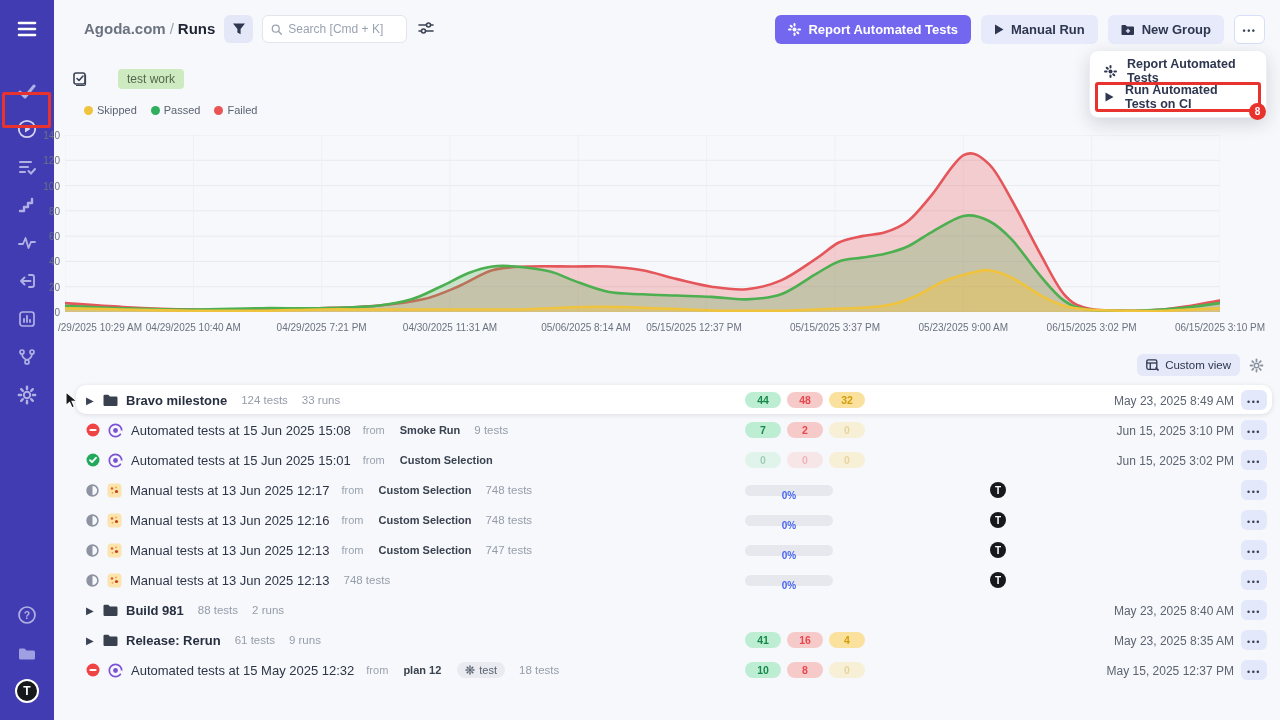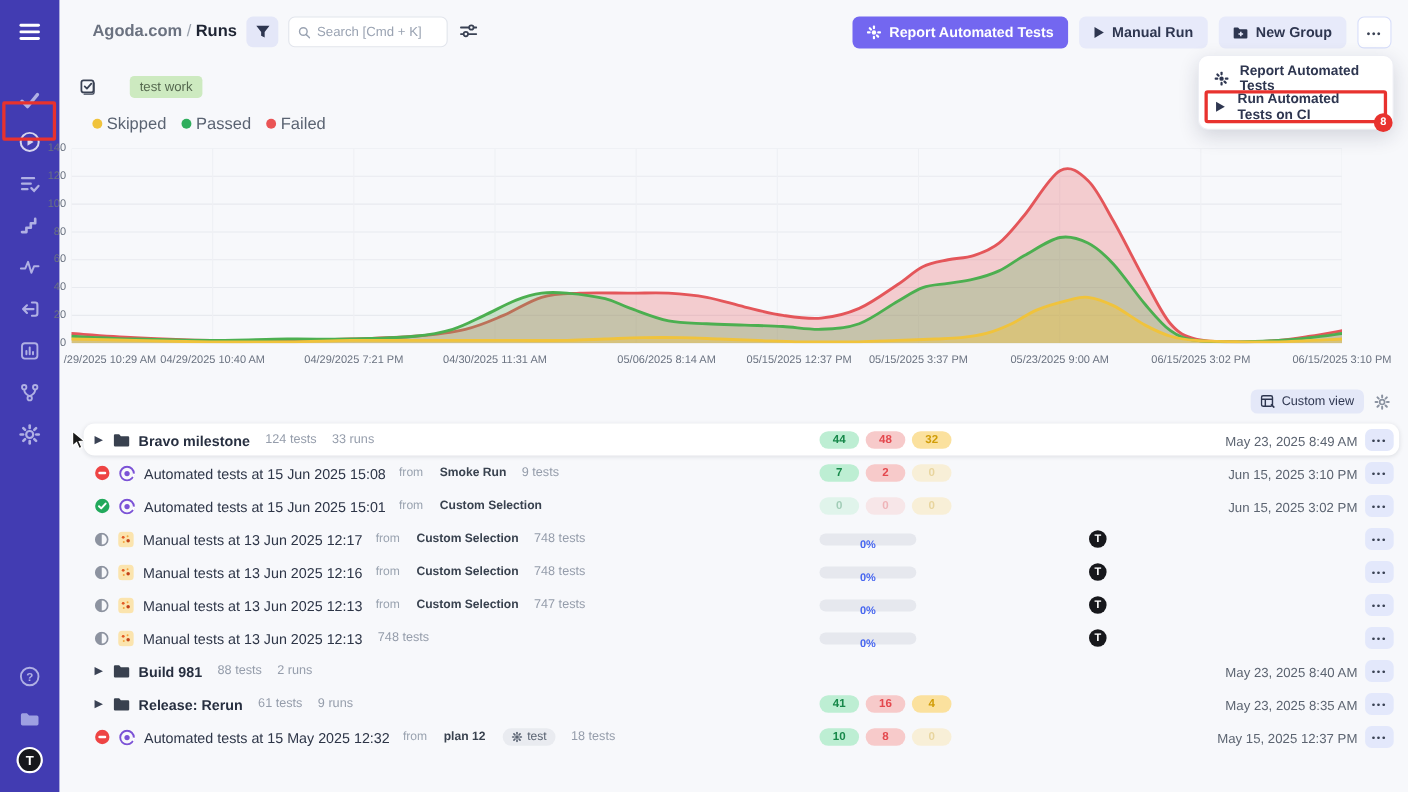--- a/index.html
+++ b/index.html
@@ -38,21 +38,21 @@
   .ann-badge { position:absolute; right:-8px; bottom:-11px; width:17px; height:17px; background:#e8322e; border-radius:50%; color:#fff; font-size:10px; font-weight:bold; display:flex; align-items:center; justify-content:center; }
 
   
   .tabs { position:absolute; left:72px; top:69px; display:flex; align-items:center; gap:0; }
   .tabs .lead-ic { margin-right:16px; cursor:pointer; display:flex; }
   .tab { font-size:13px; color:#313a4d; padding:4px 17px; cursor:pointer; }
   .tag-pill { margin-left:14px; background:#cdeac0; color:#55684f; font-size:12px; padding:3px 9px; border-radius:4px; cursor:pointer; }
 
   
   .legend { position:absolute; left:84px; top:104px; display:flex; gap:14px; align-items:center; }
-  .leg-item { display:flex; align-items:center; gap:4px; font-size:15px; color:#5a6372; }
+  .leg-item { display:flex; align-items:center; gap:4px; font-size:11px; color:#5a6372; }
   .leg-dot { width:9px; height:9px; border-radius:50%; }
   .ylabels { position:absolute; left:0; top:135px; width:60px; height:177px; }
   .ylabels span { position:absolute; right:0; font-size:10px; color:#6a7280; transform:translateY(-50%);text-align:right; }
   .plot { position:absolute; left:65px; top:135px; width:1155px; height:177px; }
   .xlabels { position:absolute; left:65px; top:322px; width:1155px; height:14px; font-size:10px; color:#6a7280; }
   .xlabels span { position:absolute; transform:translateX(-50%); white-space:nowrap; }
   .xlabels span.first { transform:none; left:-7px !important; }
 
   
   .cv-row { position:absolute; right:16px; top:354px; display:flex; align-items:center; gap:9px; }
@@ -337,22 +337,22 @@
         <path d="M0 170.67857142857142 C9.625 171.1 36.575 172.575 57.75 173.20714285714286 C78.925 173.83928571428572 103.94999999999999 174.47142857142856 127.05 174.47142857142856 C150.15 174.47142857142856 175.175 173.41785714285714 196.35000000000002 173.20714285714286 C217.52500000000003 172.99642857142857 234.85 173.62857142857143 254.1 173.20714285714286 C273.35 172.78571428571428 296.45000000000005 172.1535714285714 311.85 170.67857142857142 C327.25 169.20357142857142 335.9125 167.51785714285714 346.5 164.35714285714286 C357.0875 161.19642857142858 365.75 156.13928571428573 375.375 151.71428571428572 C385 147.2892857142857 395.5875 141.17857142857142 404.25 137.80714285714285 C412.9125 134.43571428571428 419.65000000000003 132.5392857142857 427.35 131.4857142857143 C435.05 130.43214285714288 440.825 130.64285714285717 450.45 131.4857142857143 C460.075 132.32857142857142 475.47499999999997 134.225 485.09999999999997 136.54285714285714 C494.72499999999997 138.8607142857143 498.575 142.02142857142857 508.2 145.39285714285714 C517.825 148.7642857142857 531.3000000000001 154.45357142857142 542.85 156.77142857142857 C554.4 159.08928571428572 565.95 158.66785714285714 577.5 159.3 C589.05 159.93214285714288 600.5999999999999 160.14285714285714 612.15 160.56428571428572 C623.7 160.9857142857143 635.2500000000001 161.19642857142856 646.8000000000001 161.82857142857142 C658.35 162.4607142857143 669.9 164.77857142857144 681.4499999999999 164.35714285714286 C692.9999999999999 163.93571428571428 704.55 163.51428571428573 716.1 159.3 C727.6500000000001 155.0857142857143 741.125 144.55 750.75 139.07142857142858 C760.375 133.59285714285716 766.1500000000001 129.16785714285714 773.85 126.42857142857143 C781.55 123.68928571428572 789.25 123.89999999999999 796.9499999999999 122.63571428571427 C804.6499999999999 121.37142857142855 812.3499999999999 120.73928571428571 820.05 118.84285714285714 C827.75 116.94642857142857 835.4499999999999 114.83928571428571 843.15 111.25714285714285 C850.85 107.675 857.01 102.40714285714284 866.25 97.35 C875.49 92.29285714285714 888.965 82.8107142857143 898.59 80.91428571428573 C908.215 79.01785714285715 915.915 81.96785714285716 924 85.97142857142858 C932.085 89.975 938.4374999999999 95.66428571428571 947.0999999999999 104.93571428571428 C955.7624999999999 114.20714285714286 967.3125 131.48571428571427 975.975 141.6 C984.6375 151.71428571428572 991.375 160.14285714285714 999.075 165.62142857142857 C1006.7750000000001 171.1 1011.5875 172.78571428571428 1022.175 174.47142857142856 C1032.7625 176.15714285714284 1050.0875 175.7357142857143 1062.6000000000001 175.7357142857143 C1075.1125000000002 175.7357142857143 1086.6625 175.10357142857143 1097.25 174.47142857142856 C1107.8375 173.8392857142857 1116.5 172.99642857142857 1126.125 171.94285714285715 C1135.75 170.88928571428573 1150.1875 168.78214285714287 1155 168.15 L1155 177 L0 177 Z" fill="rgba(96,174,88,0.30)" stroke="none"></path>
         <path d="M0 170.67857142857142 C9.625 171.1 36.575 172.575 57.75 173.20714285714286 C78.925 173.83928571428572 103.94999999999999 174.47142857142856 127.05 174.47142857142856 C150.15 174.47142857142856 175.175 173.41785714285714 196.35000000000002 173.20714285714286 C217.52500000000003 172.99642857142857 234.85 173.62857142857143 254.1 173.20714285714286 C273.35 172.78571428571428 296.45000000000005 172.1535714285714 311.85 170.67857142857142 C327.25 169.20357142857142 335.9125 167.51785714285714 346.5 164.35714285714286 C357.0875 161.19642857142858 365.75 156.13928571428573 375.375 151.71428571428572 C385 147.2892857142857 395.5875 141.17857142857142 404.25 137.80714285714285 C412.9125 134.43571428571428 419.65000000000003 132.5392857142857 427.35 131.4857142857143 C435.05 130.43214285714288 440.825 130.64285714285717 450.45 131.4857142857143 C460.075 132.32857142857142 475.47499999999997 134.225 485.09999999999997 136.54285714285714 C494.72499999999997 138.8607142857143 498.575 142.02142857142857 508.2 145.39285714285714 C517.825 148.7642857142857 531.3000000000001 154.45357142857142 542.85 156.77142857142857 C554.4 159.08928571428572 565.95 158.66785714285714 577.5 159.3 C589.05 159.93214285714288 600.5999999999999 160.14285714285714 612.15 160.56428571428572 C623.7 160.9857142857143 635.2500000000001 161.19642857142856 646.8000000000001 161.82857142857142 C658.35 162.4607142857143 669.9 164.77857142857144 681.4499999999999 164.35714285714286 C692.9999999999999 163.93571428571428 704.55 163.51428571428573 716.1 159.3 C727.6500000000001 155.0857142857143 741.125 144.55 750.75 139.07142857142858 C760.375 133.59285714285716 766.1500000000001 129.16785714285714 773.85 126.42857142857143 C781.55 123.68928571428572 789.25 123.89999999999999 796.9499999999999 122.63571428571427 C804.6499999999999 121.37142857142855 812.3499999999999 120.73928571428571 820.05 118.84285714285714 C827.75 116.94642857142857 835.4499999999999 114.83928571428571 843.15 111.25714285714285 C850.85 107.675 857.01 102.40714285714284 866.25 97.35 C875.49 92.29285714285714 888.965 82.8107142857143 898.59 80.91428571428573 C908.215 79.01785714285715 915.915 81.96785714285716 924 85.97142857142858 C932.085 89.975 938.4374999999999 95.66428571428571 947.0999999999999 104.93571428571428 C955.7624999999999 114.20714285714286 967.3125 131.48571428571427 975.975 141.6 C984.6375 151.71428571428572 991.375 160.14285714285714 999.075 165.62142857142857 C1006.7750000000001 171.1 1011.5875 172.78571428571428 1022.175 174.47142857142856 C1032.7625 176.15714285714284 1050.0875 175.7357142857143 1062.6000000000001 175.7357142857143 C1075.1125000000002 175.7357142857143 1086.6625 175.10357142857143 1097.25 174.47142857142856 C1107.8375 173.8392857142857 1116.5 172.99642857142857 1126.125 171.94285714285715 C1135.75 170.88928571428573 1150.1875 168.78214285714287 1155 168.15" fill="none" stroke="#4caf50" stroke-width="2.6" stroke-linejoin="round" stroke-linecap="round"></path>
         <path d="M0 173.20714285714286 C9.625 173.41785714285714 36.575 174.04999999999998 57.75 174.47142857142856 C78.925 174.89285714285714 103.94999999999999 175.525 127.05 175.7357142857143 C150.15 175.94642857142858 175.175 175.94642857142858 196.35000000000002 175.7357142857143 C217.52500000000003 175.525 234.85 174.68214285714285 254.1 174.47142857142856 C273.35 174.26071428571427 294.52500000000003 174.47142857142856 311.85 174.47142857142856 C329.175 174.47142857142856 342.65000000000003 174.47142857142856 358.05 174.47142857142856 C373.45 174.47142857142856 388.85 174.47142857142856 404.25 174.47142857142856 C419.65 174.47142857142856 436.975 174.68214285714285 450.45 174.47142857142856 C463.92499999999995 174.26071428571427 473.54999999999995 173.62857142857143 485.09999999999997 173.20714285714286 C496.65 172.78571428571428 508.2 172.15357142857144 519.75 171.94285714285715 C531.3 171.73214285714286 542.85 171.73214285714286 554.4 171.94285714285715 C565.9499999999999 172.15357142857144 577.5 172.78571428571428 589.05 173.20714285714286 C600.5999999999999 173.62857142857143 612.1500000000001 174.04999999999998 623.7 174.47142857142856 C635.25 174.89285714285714 648.7249999999999 175.525 658.3499999999999 175.7357142857143 C667.9749999999999 175.94642857142858 671.8249999999999 175.7357142857143 681.4499999999999 175.7357142857143 C691.0749999999999 175.7357142857143 704.55 175.94642857142858 716.1 175.7357142857143 C727.6500000000001 175.525 739.2 174.89285714285714 750.75 174.47142857142856 C762.3 174.04999999999998 775.7750000000001 173.62857142857143 785.4000000000001 173.20714285714286 C795.0250000000001 172.78571428571428 800.8 172.78571428571428 808.5 171.94285714285715 C816.2 171.10000000000002 823.9 170.25714285714287 831.6 168.15 C839.3000000000001 166.04285714285714 847 162.88214285714287 854.7 159.3 C862.4000000000001 155.71785714285716 869.1374999999999 150.2392857142857 877.8 146.65714285714284 C886.4625 143.075 898.975 139.70357142857142 906.6750000000001 137.80714285714285 C914.3750000000001 135.91071428571428 917.2625 134.4357142857143 924 135.27857142857144 C930.7375 136.12142857142857 938.4374999999999 138.64999999999998 947.0999999999999 142.8642857142857 C955.7624999999999 147.07857142857142 967.3125 155.92857142857144 975.975 160.56428571428572 C984.6375 165.2 991.375 168.36071428571427 999.075 170.67857142857142 C1006.7750000000001 172.99642857142857 1011.5875 173.6285714285714 1022.175 174.47142857142856 C1032.7625 175.31428571428572 1050.0875 175.525 1062.6000000000001 175.7357142857143 C1075.1125000000002 175.94642857142858 1081.85 176.15714285714287 1097.25 175.7357142857143 C1112.65 175.31428571428572 1145.375 173.62857142857143 1155 173.20714285714286 L1155 177 L0 177 Z" fill="rgba(241,196,60,0.40)" stroke="none"></path>
         <path d="M0 173.20714285714286 C9.625 173.41785714285714 36.575 174.04999999999998 57.75 174.47142857142856 C78.925 174.89285714285714 103.94999999999999 175.525 127.05 175.7357142857143 C150.15 175.94642857142858 175.175 175.94642857142858 196.35000000000002 175.7357142857143 C217.52500000000003 175.525 234.85 174.68214285714285 254.1 174.47142857142856 C273.35 174.26071428571427 294.52500000000003 174.47142857142856 311.85 174.47142857142856 C329.175 174.47142857142856 342.65000000000003 174.47142857142856 358.05 174.47142857142856 C373.45 174.47142857142856 388.85 174.47142857142856 404.25 174.47142857142856 C419.65 174.47142857142856 436.975 174.68214285714285 450.45 174.47142857142856 C463.92499999999995 174.26071428571427 473.54999999999995 173.62857142857143 485.09999999999997 173.20714285714286 C496.65 172.78571428571428 508.2 172.15357142857144 519.75 171.94285714285715 C531.3 171.73214285714286 542.85 171.73214285714286 554.4 171.94285714285715 C565.9499999999999 172.15357142857144 577.5 172.78571428571428 589.05 173.20714285714286 C600.5999999999999 173.62857142857143 612.1500000000001 174.04999999999998 623.7 174.47142857142856 C635.25 174.89285714285714 648.7249999999999 175.525 658.3499999999999 175.7357142857143 C667.9749999999999 175.94642857142858 671.8249999999999 175.7357142857143 681.4499999999999 175.7357142857143 C691.0749999999999 175.7357142857143 704.55 175.94642857142858 716.1 175.7357142857143 C727.6500000000001 175.525 739.2 174.89285714285714 750.75 174.47142857142856 C762.3 174.04999999999998 775.7750000000001 173.62857142857143 785.4000000000001 173.20714285714286 C795.0250000000001 172.78571428571428 800.8 172.78571428571428 808.5 171.94285714285715 C816.2 171.10000000000002 823.9 170.25714285714287 831.6 168.15 C839.3000000000001 166.04285714285714 847 162.88214285714287 854.7 159.3 C862.4000000000001 155.71785714285716 869.1374999999999 150.2392857142857 877.8 146.65714285714284 C886.4625 143.075 898.975 139.70357142857142 906.6750000000001 137.80714285714285 C914.3750000000001 135.91071428571428 917.2625 134.4357142857143 924 135.27857142857144 C930.7375 136.12142857142857 938.4374999999999 138.64999999999998 947.0999999999999 142.8642857142857 C955.7624999999999 147.07857142857142 967.3125 155.92857142857144 975.975 160.56428571428572 C984.6375 165.2 991.375 168.36071428571427 999.075 170.67857142857142 C1006.7750000000001 172.99642857142857 1011.5875 173.6285714285714 1022.175 174.47142857142856 C1032.7625 175.31428571428572 1050.0875 175.525 1062.6000000000001 175.7357142857143 C1075.1125000000002 175.94642857142858 1081.85 176.15714285714287 1097.25 175.7357142857143 C1112.65 175.31428571428572 1145.375 173.62857142857143 1155 173.20714285714286" fill="none" stroke="#f0c33c" stroke-width="2.6" stroke-linejoin="round" stroke-linecap="round"></path>
       </svg></div>
   <div class="xlabels" id="xlabels">
       <span class="first" style="left: 0px;">/29/2025 10:29 AM</span>
       <span style="left: 128.333px;">04/29/2025 10:40 AM</span>
       <span style="left: 256.667px;">04/29/2025 7:21 PM</span>
       <span style="left: 385px;">04/30/2025 11:31 AM</span>
-      <span style="left: 541px;">05/06/2025 8:14 AM</span>
-      <span style="left: 646px; padding-left: 31px;">05/15/2025 12:37 PM</span>
+      <span style="left: 521px;">05/06/2025 8:14 AM</span>
+      <span style="left: 629px;">05/15/2025 12:37 PM</span>
       <span style="left: 770px;">05/15/2025 3:37 PM</span>
       <span style="left: 898.333px;">05/23/2025 9:00 AM</span>
       <span style="left: 1026.67px;">06/15/2025 3:02 PM</span>
       <span style="left: 1155px;">06/15/2025 3:10 PM</span>
     </div>
 
   <div class="cv-row">
     <div class="btn-cv">
       <svg width="13" height="12" viewBox="0 0 13 12">
           <rect x="0.8" y="0.8" width="10" height="9.5" rx="1.5" stroke="#2e3650" stroke-width="1.3" fill="none"></rect>

